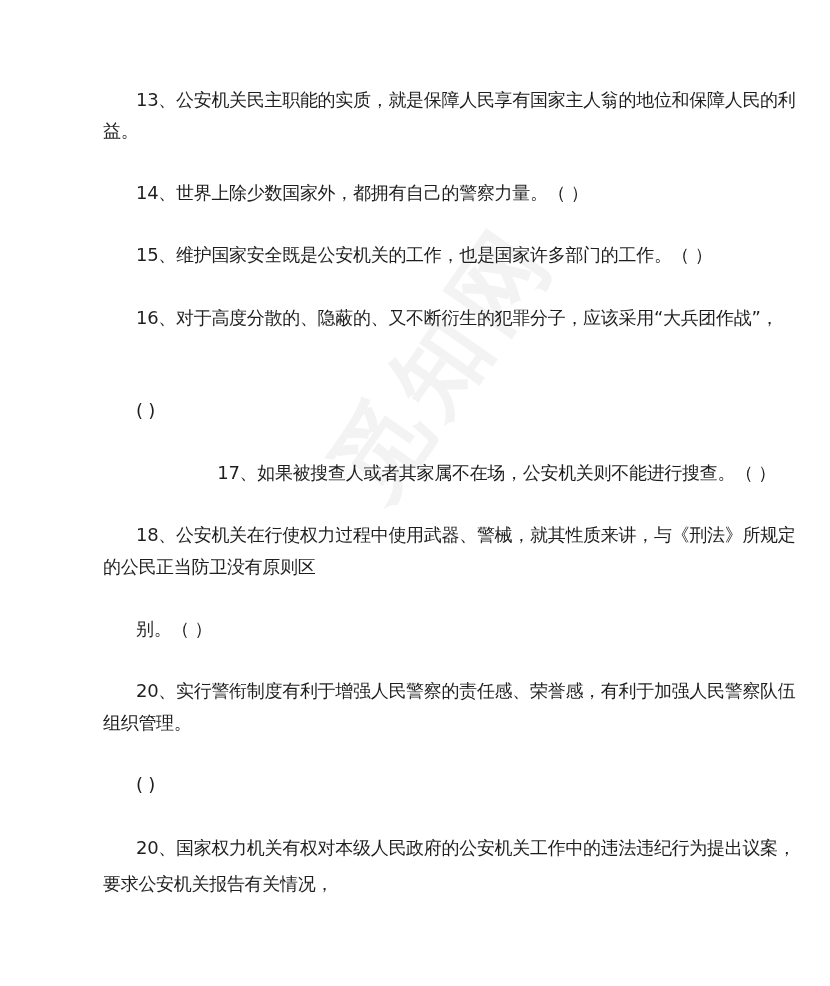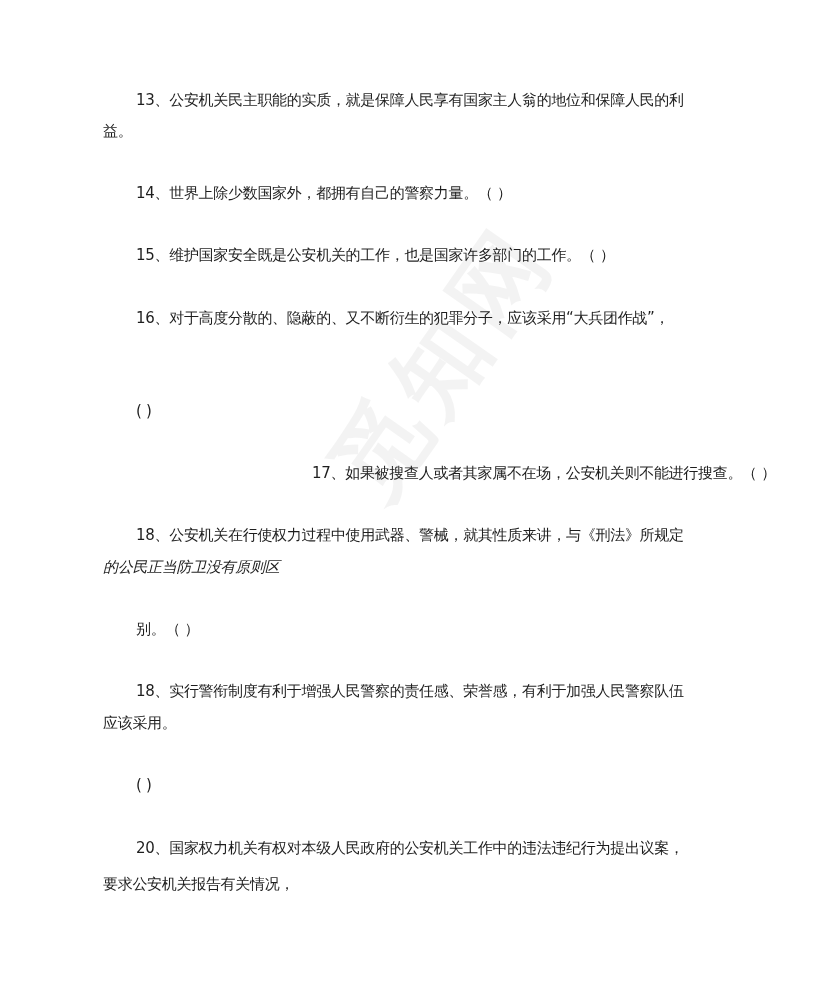--- a/index.html
+++ b/index.html
@@ -19,21 +19,21 @@
       position: absolute;
       left: 0; top: 0;
       width: 830px;
       height: 986px;
       background: #ffffff;
     }
     .line {
       position: absolute;
       left: 103px;
       width: 640px;
-      font-size: 15px;
+      font-size: 18px;
       line-height: 20px;
       white-space: nowrap;
       letter-spacing: -0.3px;
     }
     .indent { left: 136px; }
     .watermark {
       position: absolute;
       left: 290px;
       top: 300px;
       font-size: 92px;
@@ -60,23 +60,23 @@
   <div class="line indent" style="top:183px;">14、世界上除少数国家外，都拥有自己的警察力量。（ ）</div>
 
   <div class="line indent" style="top:245px;">15、维护国家安全既是公安机关的工作，也是国家许多部门的工作。（ ）</div>
 
   <div class="line indent" style="top:308px;">16、对于高度分散的、隐蔽的、又不断衍生的犯罪分子，应该采用“大兵团作战”，</div>
   <div class="line indent" style="top:401px;">( )</div>
 
   <div class="line indent" style="top:463px;text-align:right;">17、如果被搜查人或者其家属不在场，公安机关则不能进行搜查。（ ）</div>
 
   <div class="line indent" style="top:525px;">18、公安机关在行使权力过程中使用武器、警械，就其性质来讲，与《刑法》所规定</div>
-  <div class="line" style="top:557px;font-style:italic;">的公民正当防卫没有原则区</div>
+  <div class="line" style="top:557px;">的公民正当防卫没有原则区</div>
   <div class="line indent" style="top:619px;">别。（ ）</div>
 
-  <div class="line indent" style="top:681px;">18、实行警衔制度有利于增强人民警察的责任感、荣誉感，有利于加强人民警察队伍</div>
-  <div class="line" style="top:713px;">应该采用。</div>
+  <div class="line indent" style="top:681px;">20、实行警衔制度有利于增强人民警察的责任感、荣誉感，有利于加强人民警察队伍</div>
+  <div class="line" style="top:713px;">组织管理。</div>
   <div class="line indent" style="top:775px;">( )</div>
 
   <div class="line indent" style="top:838px;">20、国家权力机关有权对本级人民政府的公安机关工作中的违法违纪行为提出议案，</div>
   <div class="line" style="top:874px;">要求公安机关报告有关情况，</div>
 
 </div>
 
 </body></html>

